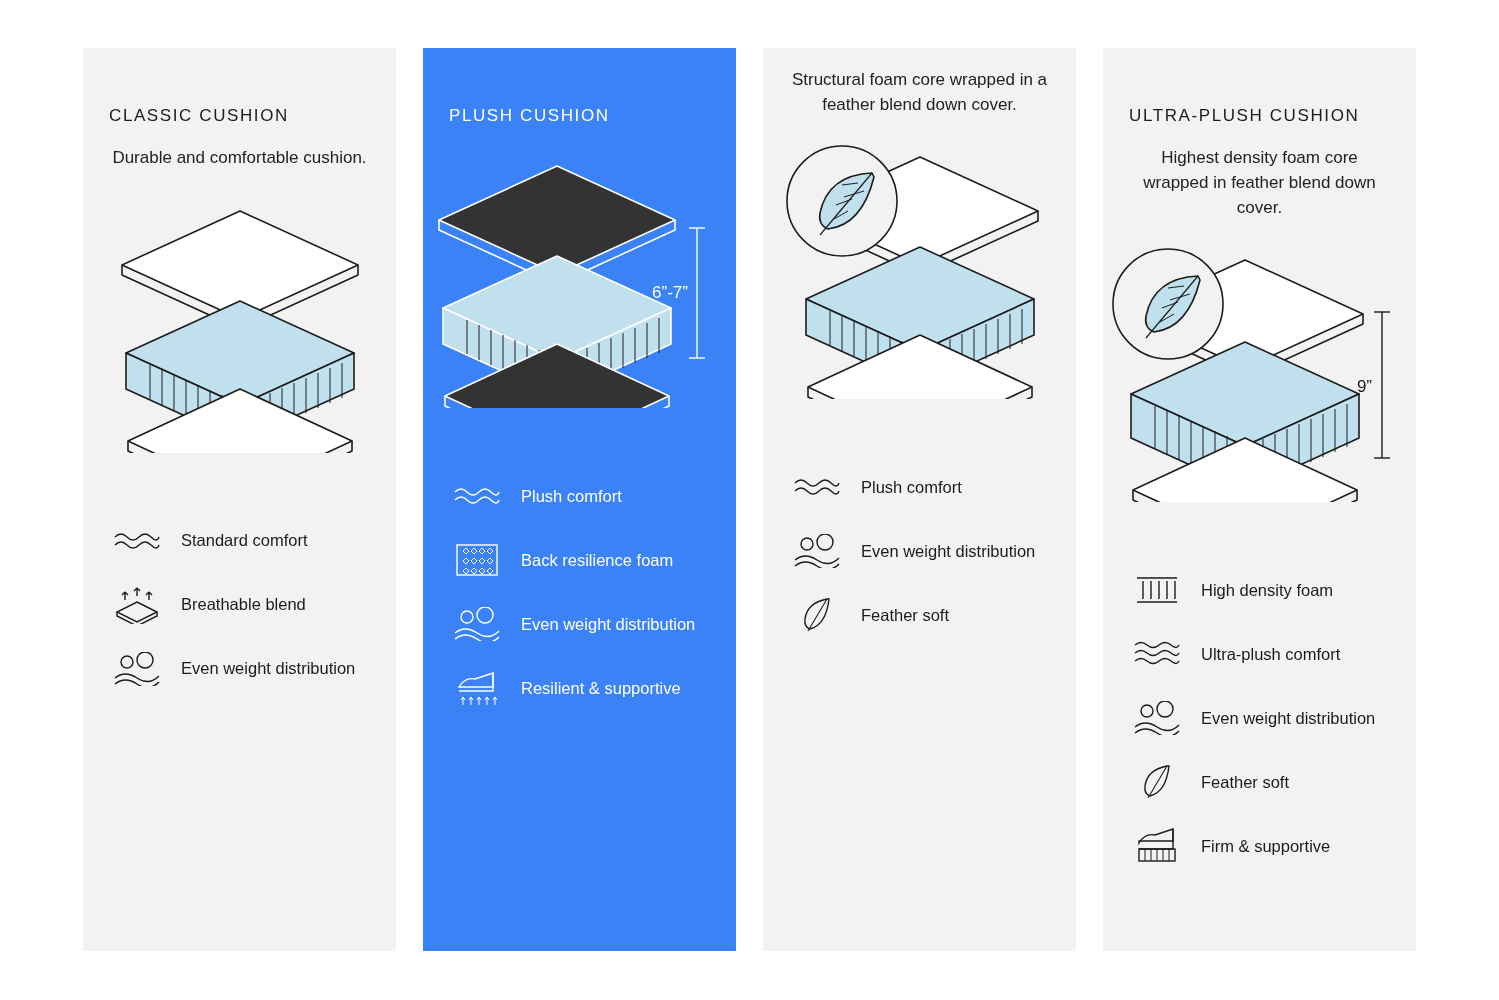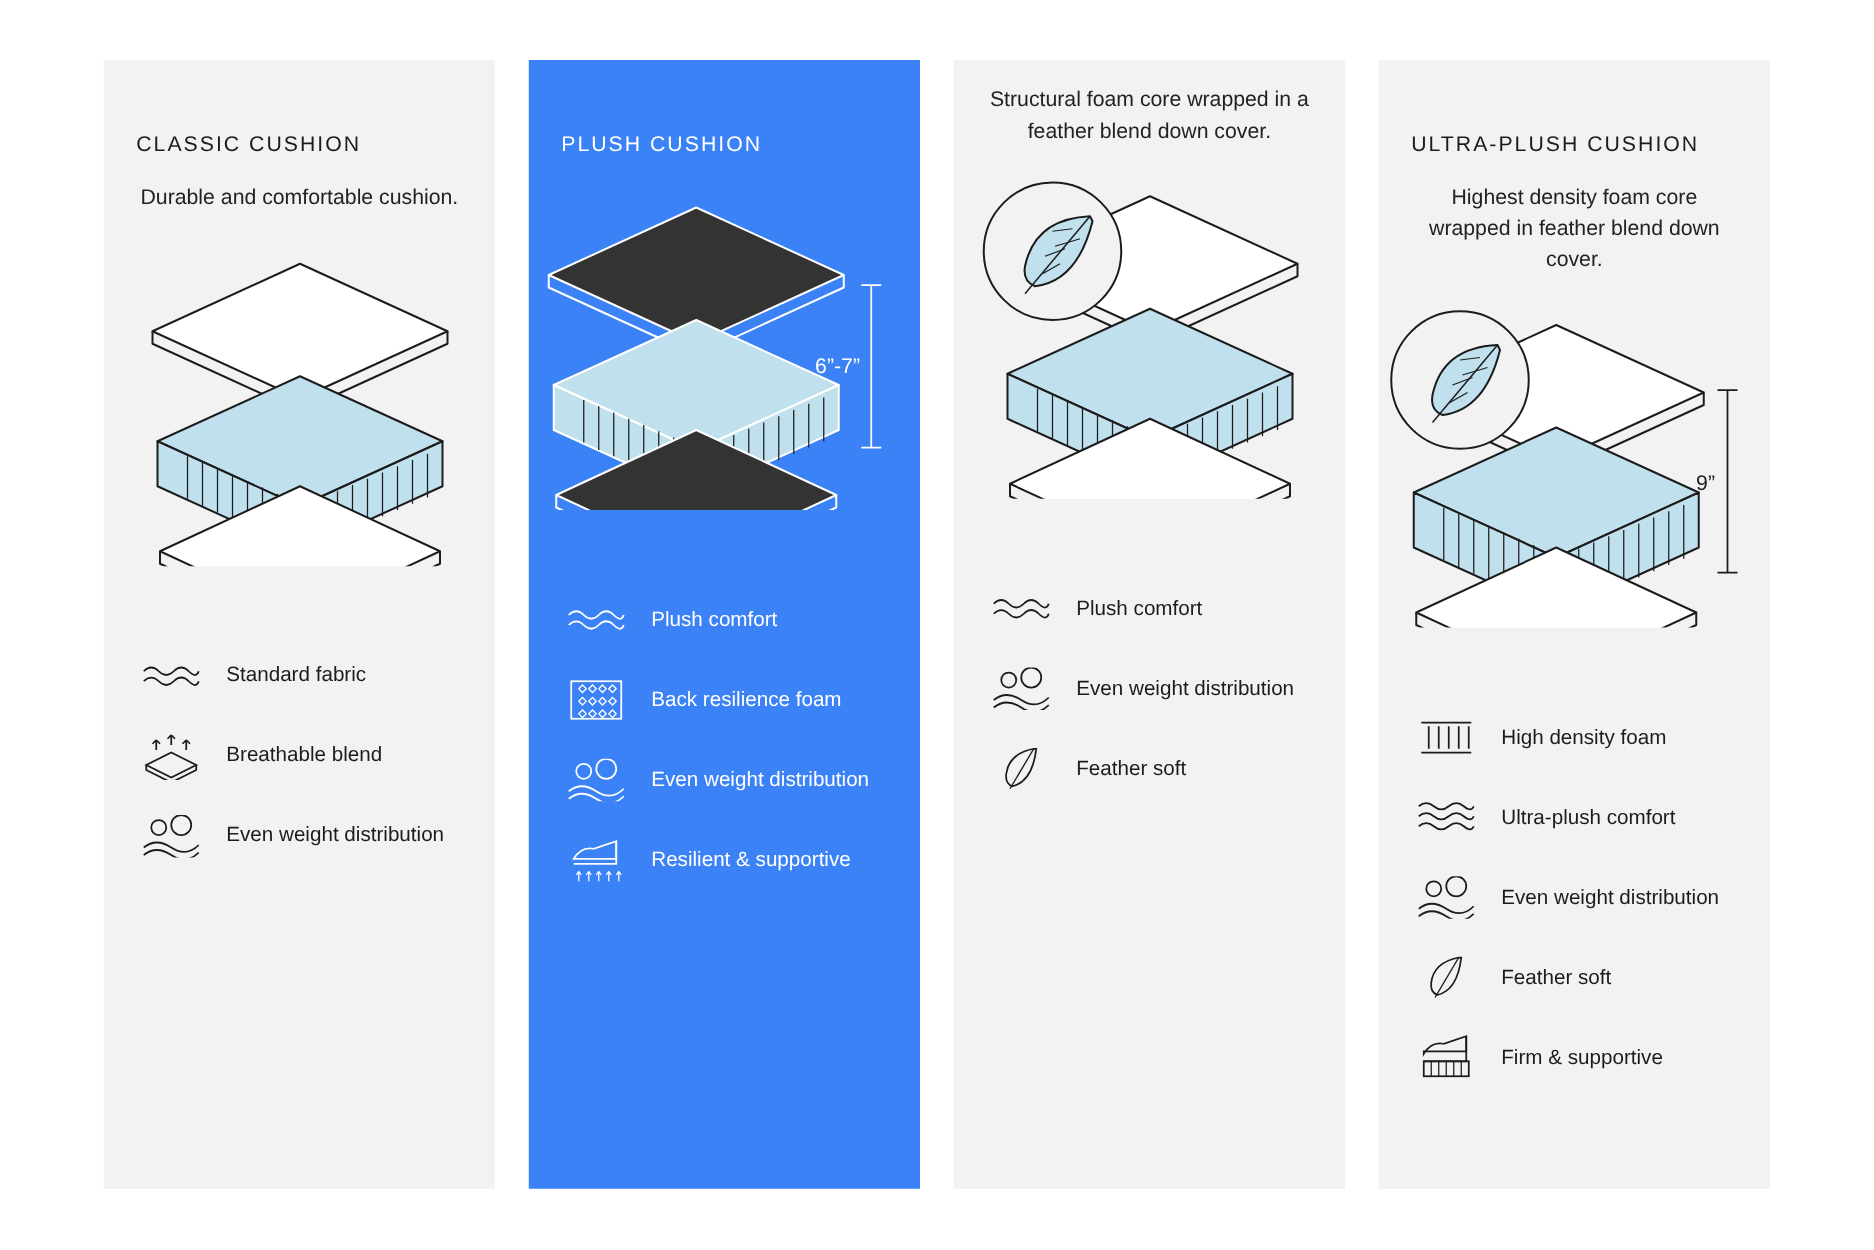--- a/index.html
+++ b/index.html
@@ -133,21 +133,21 @@
       </svg>
     </div>
     <div class="features">
       <div class="feature">
         <span class="ico">
           <svg width="48" height="24" viewBox="0 0 48 24">
               <path d="M2 8 q6 -6 12 0 t12 0 t12 0 t8 0"></path>
               <path d="M2 16 q6 -6 12 0 t12 0 t12 0 t8 0"></path>
             </svg>
         </span>
-        <span class="lbl">Standard fabric</span>
+        <span class="lbl">Standard comfort</span>
       </div>
       <div class="feature">
         <span class="ico">
           <svg width="48" height="38" viewBox="0 0 48 38">
               <polygon points="24,16 44,26 24,36 4,26"></polygon>
               <path d="M4 26 v4 l20 10 l20 -10 v-4"></path>
               <path d="M12 14 v-8 M12 6 l-3 3 M12 6 l3 3"></path>
               <path d="M24 10 v-8 M24 2 l-3 3 M24 2 l3 3"></path>
               <path d="M36 14 v-8 M36 6 l-3 3 M36 6 l3 3"></path>
             </svg>

